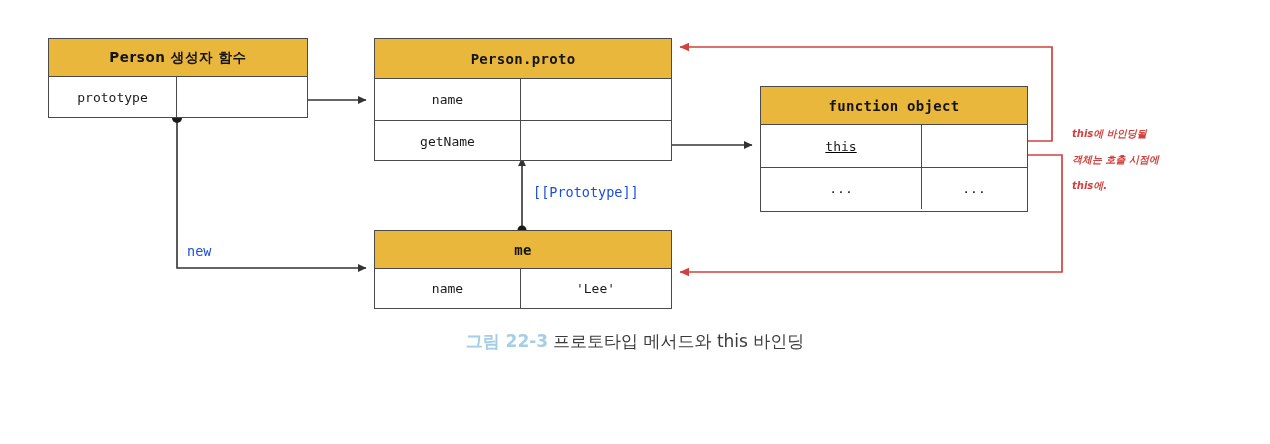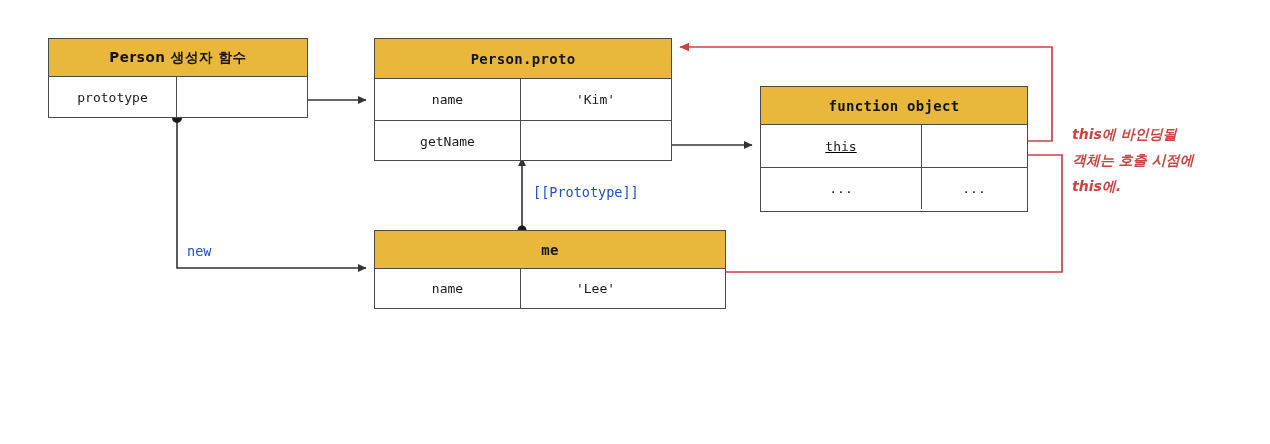--- a/index.html
+++ b/index.html
@@ -77,21 +77,21 @@
     font-size: 13.5px;
     color: #1d4ed8;
     white-space: nowrap;
   }
 
   
   .annotation {
     position: absolute;
     font-family: "DejaVu Sans", "Liberation Sans", sans-serif;
     color: #d1413f;
-    font-size: 14px;
+    font-size: 10px;
     font-style: italic;
     font-weight: bold;
     line-height: 26px;
     white-space: nowrap;
   }
 
   
   .caption {
     position: absolute;
     left: 0;
@@ -162,52 +162,54 @@
     <div class="obj-row" style="height:40px;">
       <div class="cell-key" style="width:128px;">prototype</div>
       <div class="cell-val" style="width:130px;"></div>
     </div>
   </div>
 
   <div class="obj-box" style="left:374px; top:38px; width:298px; height:123px;">
     <div class="obj-header" style="height:40px;">Person.proto</div>
     <div class="obj-row" style="height:41px;">
       <div class="cell-key" style="width:146px;">name</div>
-      <div class="cell-val" style="width:149px;">'Kim'</div>
     </div>
     <div class="obj-row" style="height:41px;">
       <div class="cell-key" style="width:146px;">getName</div>
       <div class="cell-val" style="width:149px;"></div>
     </div>
   </div>
 
   <div class="obj-box" style="left:760px; top:86px; width:268px; height:126px;">
     <div class="obj-header" style="height:38px;">function object</div>
     <div class="obj-row" style="height:42px;text-decoration:underline;">
       <div class="cell-key" style="width:161px;">this</div>
       <div class="cell-val" style="width:104px;"></div>
     </div>
     <div class="obj-row" style="height:42px;">
       <div class="cell-key" style="width:161px;">...</div>
       <div class="cell-val" style="width:104px;">...</div>
     </div>
   </div>
 
-  <div class="obj-box" style="left:374px; top:230px; width:352px; height:79px;">
+  <div class="obj-box" style="left:374px; top:230px; width:298px; height:79px;">
     <div class="obj-header" style="height:38px;">me</div>
     <div class="obj-row" style="height:39px;">
       <div class="cell-key" style="width:146px;">name</div>
       <div class="cell-val" style="width:149px;">'Lee'</div>
     </div>
   </div>
 
   <div class="edge-label" style="left:533px; top:184px;">[[Prototype]]</div>
 
   <div class="edge-label" style="left:187px; top:243px;">new</div>
 
   <div class="annotation" style="left:1072px; top:121px;">
     <div>this에 바인딩될</div>
     <div>객체는 호출 시점에</div>
     <div>this에.</div>
   </div>
 
+  <div class="caption" style="top:330px;">
+    <span class="fig-no">그림 22-3</span><span>프로토타입 메서드와 this 바인딩</span>
+  </div>
 
 </div>
 
 </body></html>

